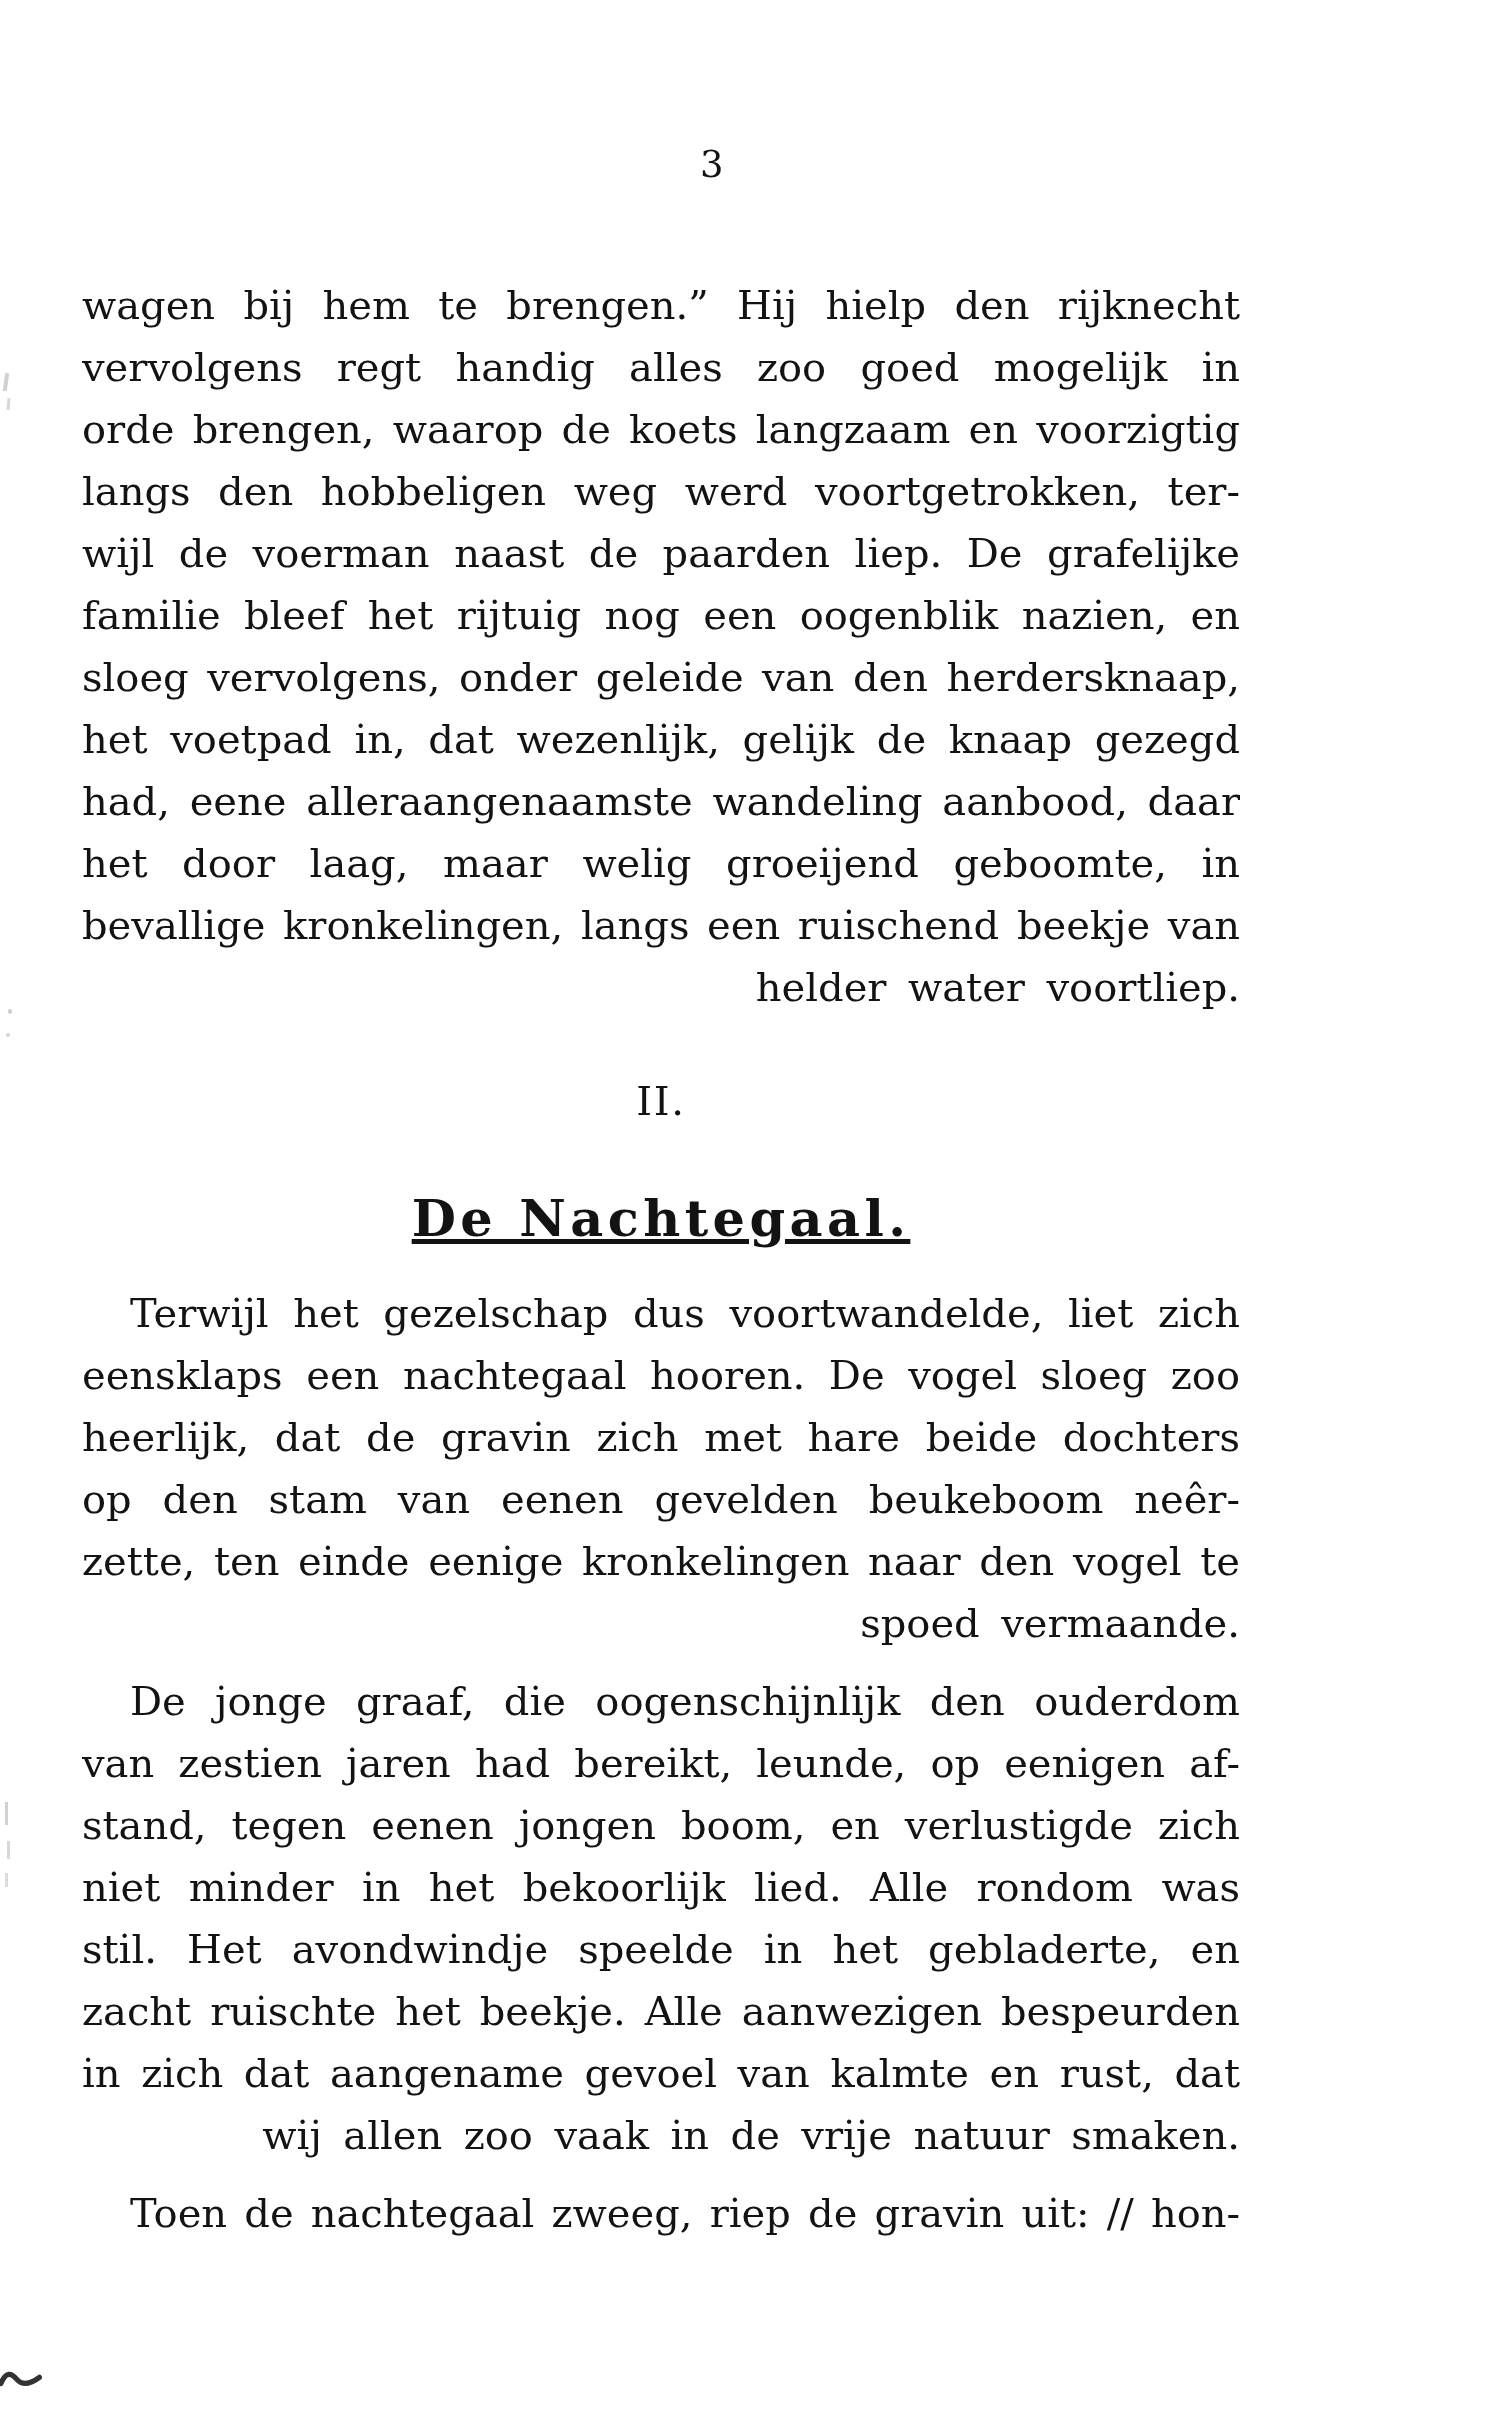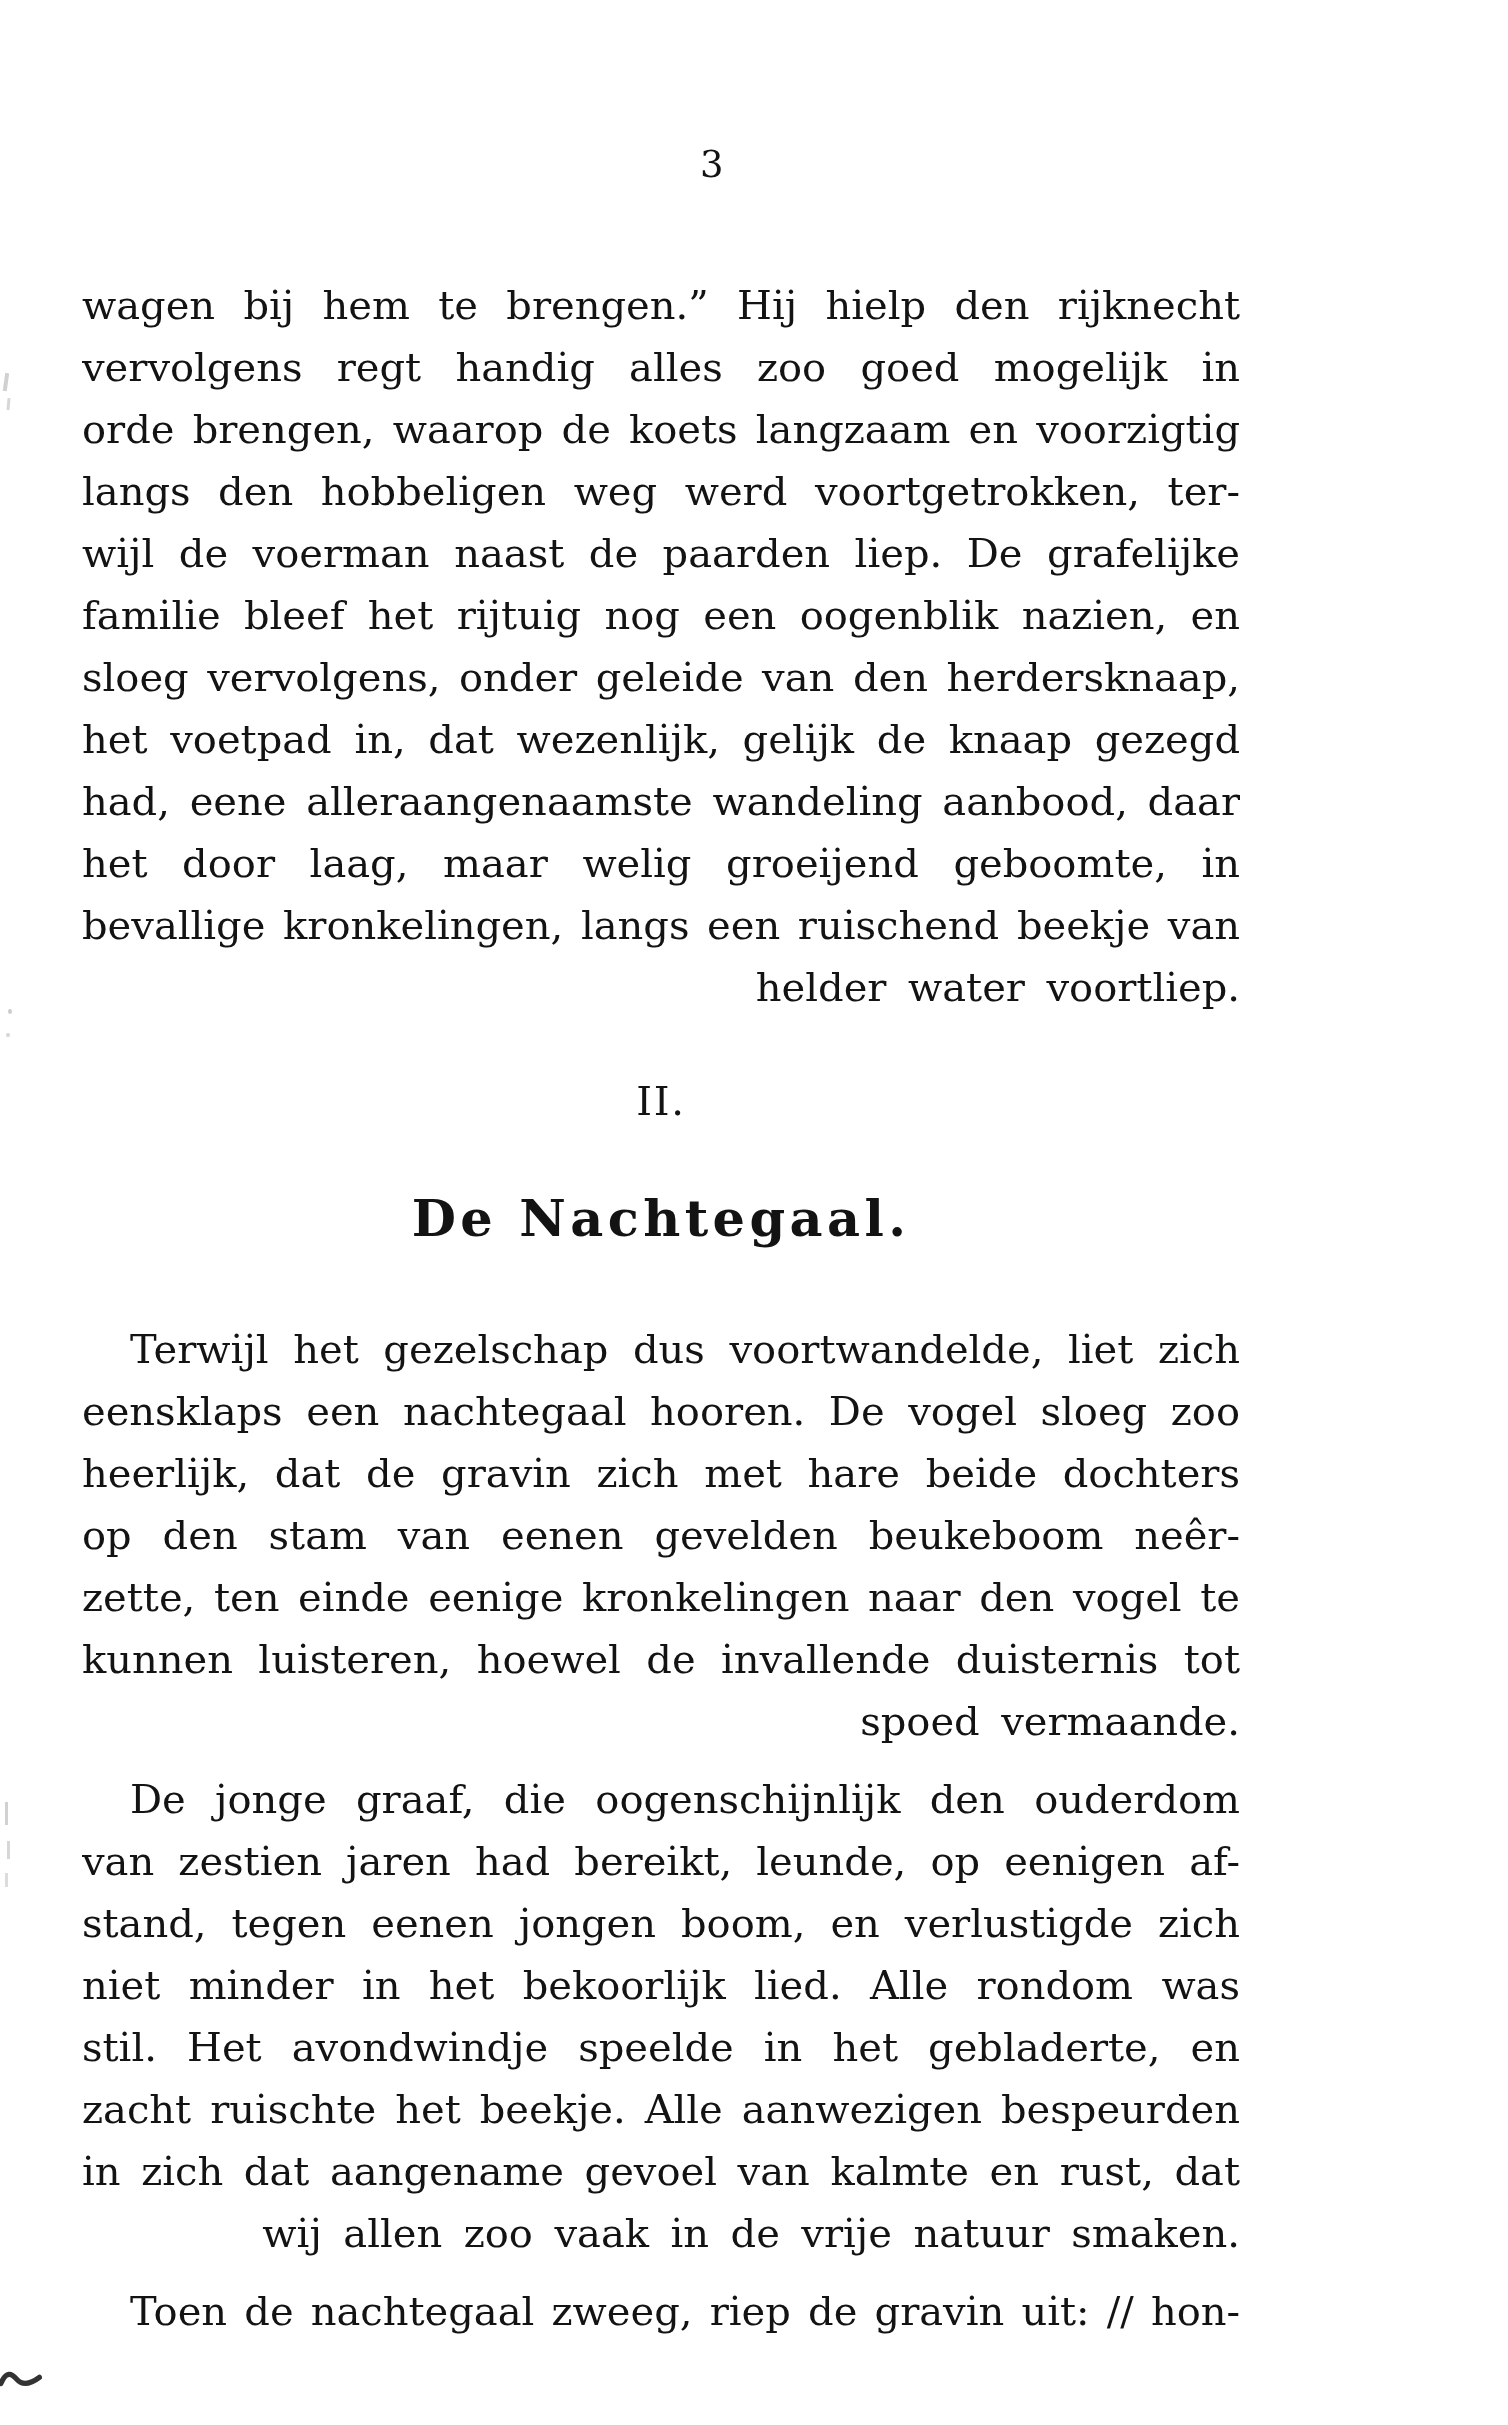--- a/index.html
+++ b/index.html
@@ -61,21 +61,22 @@
     letter-spacing: 1.8px;
   }
   .chapter-title {
     margin-top: 51px;
     height: 70px;
     text-align: center;
     font-size: 51px;
     line-height: 70px;
     font-weight: bold;
     letter-spacing: 4.4px;
-    margin-bottom: 65px;
+    margin-bottom: 29px;
+    text-decoration: underline;
   }
   
   .artifact {
     position: absolute;
     background: #9a9a9a;
   }
   .a1  { left: 3.5px;  top: 373px;  width: 3.5px; height: 17.6px; opacity: .45; transform: rotate(8deg); }
   .a1b { left: 7px;  top: 398px;  width: 2.6px; height: 12.3px; opacity: .4;  transform: rotate(5deg); }
   .a2  { left: 8px;  top: 1009px; width: 4.4px; height: 5.3px;  opacity: .5; border-radius: 50%; }
   .a2b { left: 6.2px;  top: 1033px; width: 3.5px; height: 4.4px;  opacity: .4; border-radius: 50%; }
@@ -117,21 +118,20 @@
     <div class="chapter-number">II.</div>
 
     <div class="chapter-title">De Nachtegaal.</div>
 
     <div class="para">
         <div class="line fill indent">Terwijl het gezelschap dus voortwandelde, liet zich</div>
         <div class="line fill">eensklaps een nachtegaal hooren. De vogel sloeg zoo</div>
         <div class="line fill">heerlijk, dat de gravin zich met hare beide dochters</div>
         <div class="line fill">op den stam van eenen gevelden beukeboom neêr-</div>
         <div class="line fill">zette, ten einde eenige kronkelingen naar den vogel te</div>
-        <div class="line fill">kunnen luisteren, hoewel de invallende duisternis tot</div>
         <div class="line">spoed vermaande.</div>
       </div>
 
     <div class="para">
         <div class="line fill indent">De jonge graaf, die oogenschijnlijk den ouderdom</div>
         <div class="line fill">van zestien jaren had bereikt, leunde, op eenigen af-</div>
         <div class="line fill">stand, tegen eenen jongen boom, en verlustigde zich</div>
         <div class="line fill">niet minder in het bekoorlijk lied. Alle rondom was</div>
         <div class="line fill">stil. Het avondwindje speelde in het gebladerte, en</div>
         <div class="line fill">zacht ruischte het beekje. Alle aanwezigen bespeurden</div>

